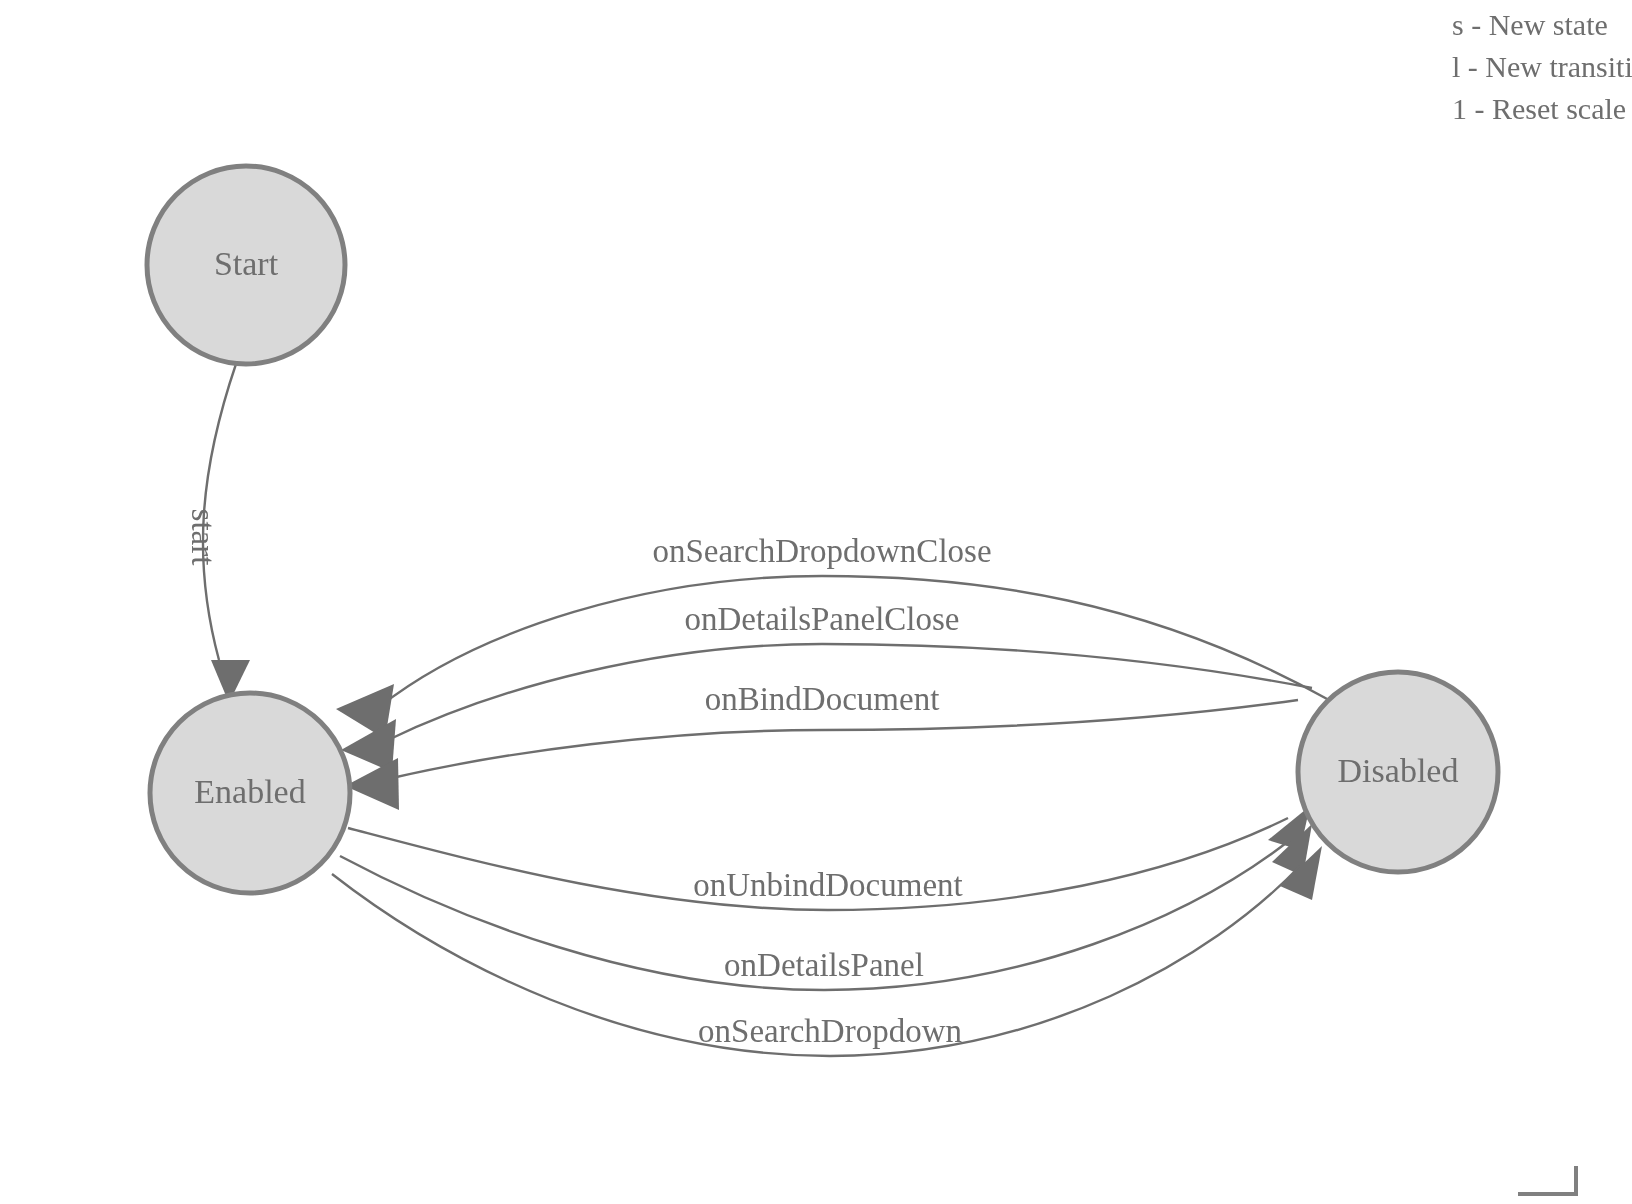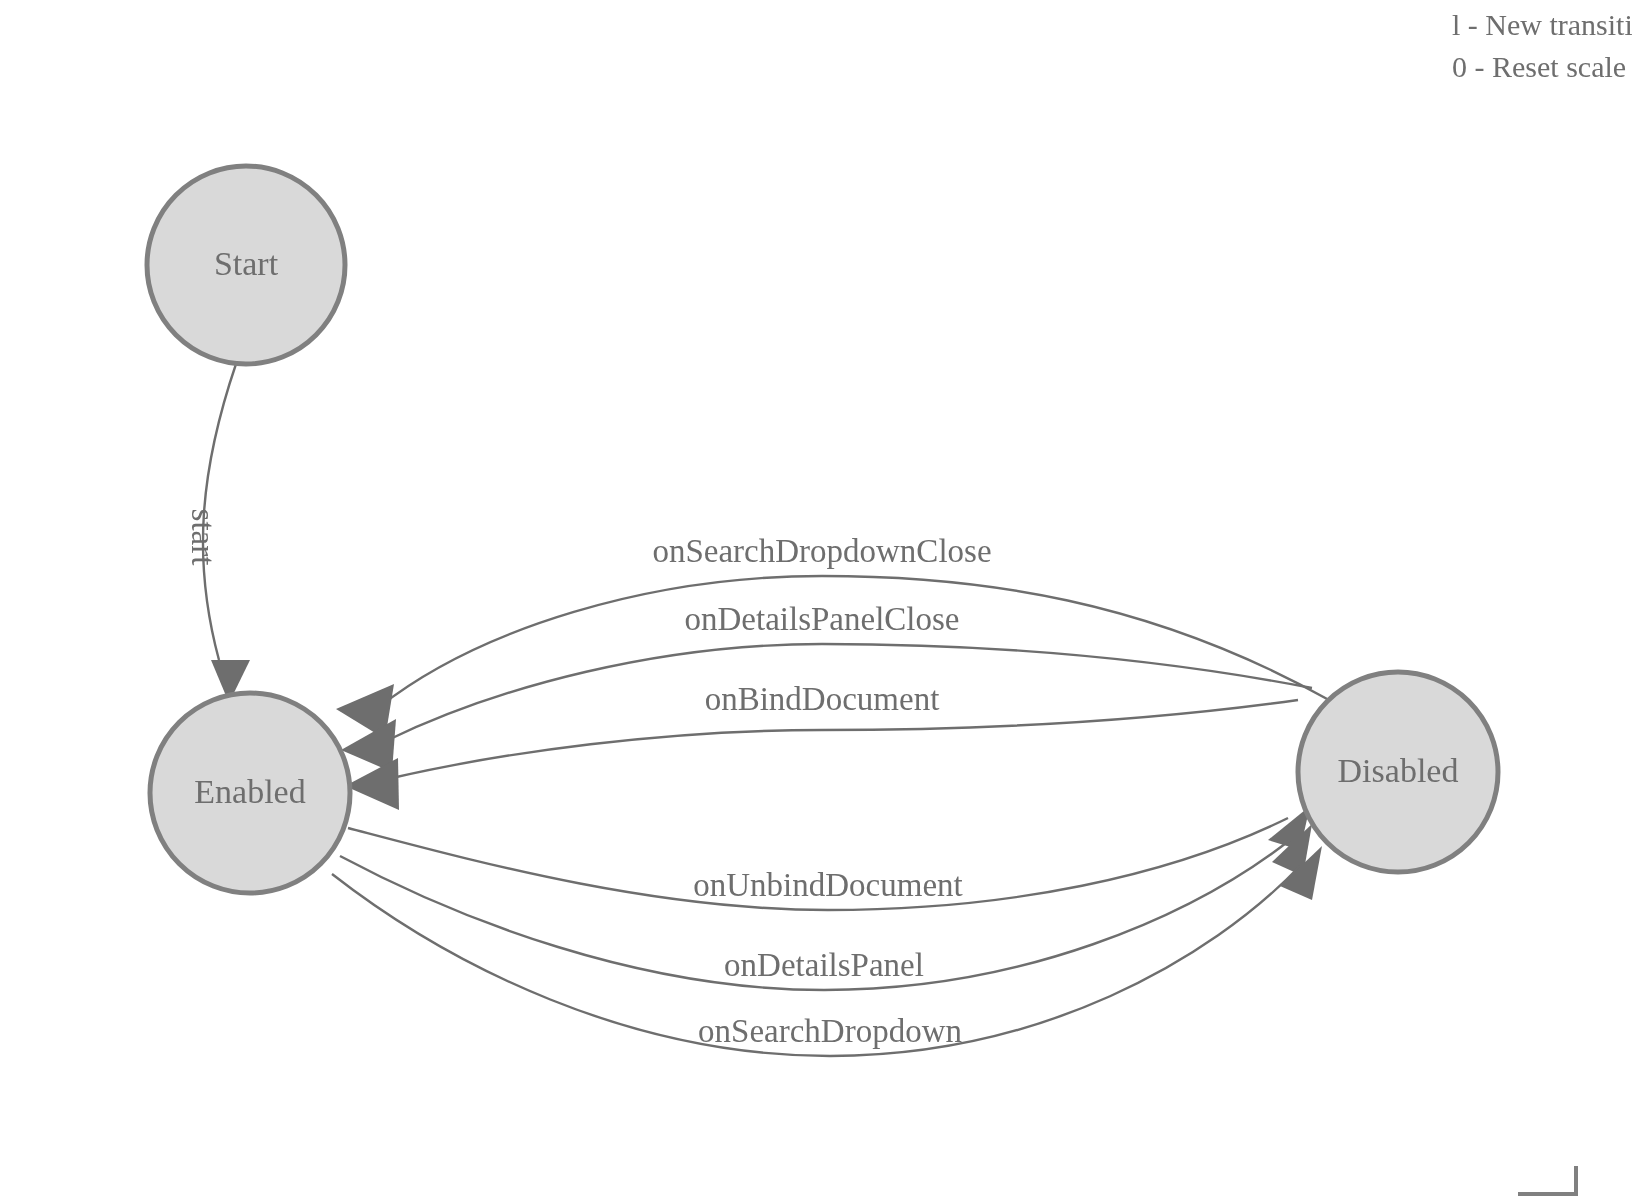--- a/index.html
+++ b/index.html
@@ -135,17 +135,18 @@
   </g>
 
   <g>
     <circle class="node-circle" cx="1398" cy="772" r="100"></circle>
     <text class="node-label" x="1398" y="774">Disabled</text>
   </g>
 
 </svg>
 
 <div class="help-overlay">
+  <div class="help-line">s - New state</div>
   <div class="help-line">l - New transition</div>
-  <div class="help-line">0 - Reset scale</div>
+  <div class="help-line">1 - Reset scale</div>
 </div>
 
 <div class="corner-mark"></div>
 
 </body></html>

